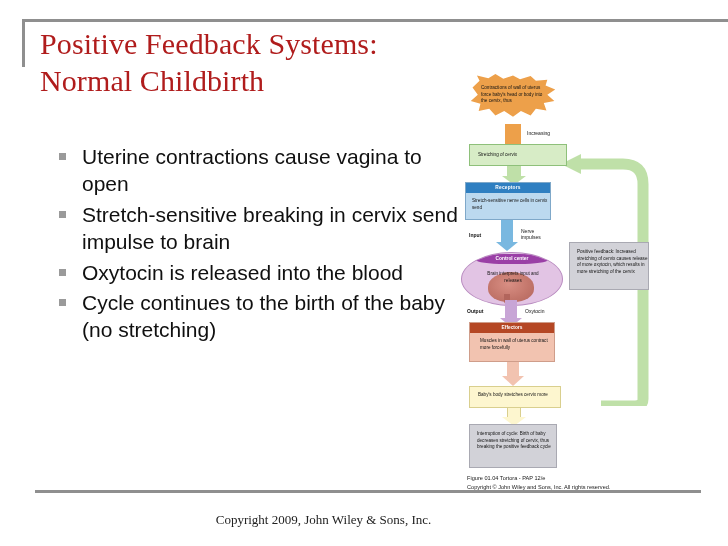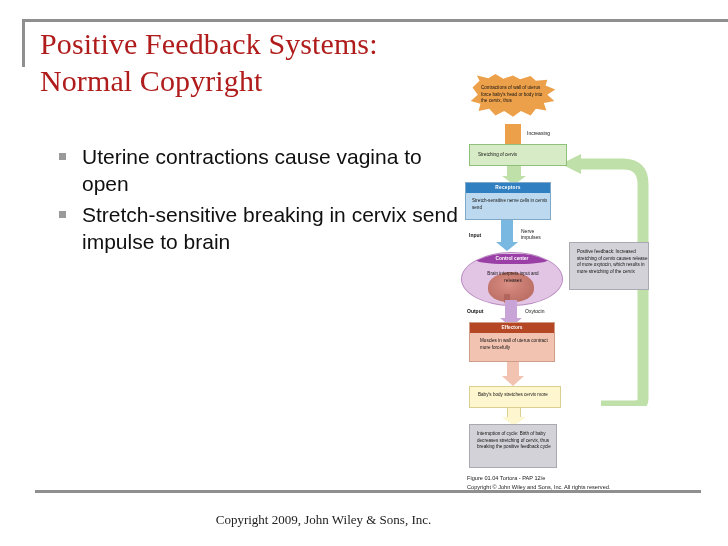--- a/index.html
+++ b/index.html
@@ -200,31 +200,39 @@
     font-size:5.6px;line-height:1.6;color:#1a1a1a;
   }
 </style>
 </head>
 <body>
 
 <div class="rule-top"></div>
 <div class="rule-left"></div>
 <div class="rule-bottom"></div>
 
-<div class="title">Positive Feedback Systems: Normal Copyright</div>
+<div class="title">Positive Feedback Systems: Normal Childbirth</div>
 
 <ul class="bullets">
   <li>
     <span class="sq"></span>
     <span>Uterine contractions cause vagina to open</span>
   </li>
   <li>
     <span class="sq"></span>
     <span>Stretch-sensitive breaking in cervix send impulse to brain</span>
   </li>
+  <li>
+    <span class="sq"></span>
+    <span>Oxytocin is released into the blood</span>
+  </li>
+  <li>
+    <span class="sq"></span>
+    <span>Cycle continues to the birth of the baby (no stretching)</span>
+  </li>
 </ul>
 
 <div class="diagram">
 
   <svg class="loop" viewBox="0 0 110 262">
     <path d="M 92 255 L 92 40 Q 92 20 72 20 L 30 20" fill="none" stroke="#bfe0a8" stroke-width="11" stroke-linecap="butt"></path>
     <polygon points="30,10 10,20 30,30" fill="#bfe0a8"></polygon>
     <path d="M 92 255 Q 92 262 84 262 L 50 262" fill="none" stroke="#bfe0a8" stroke-width="11"></path>
   </svg>
 

